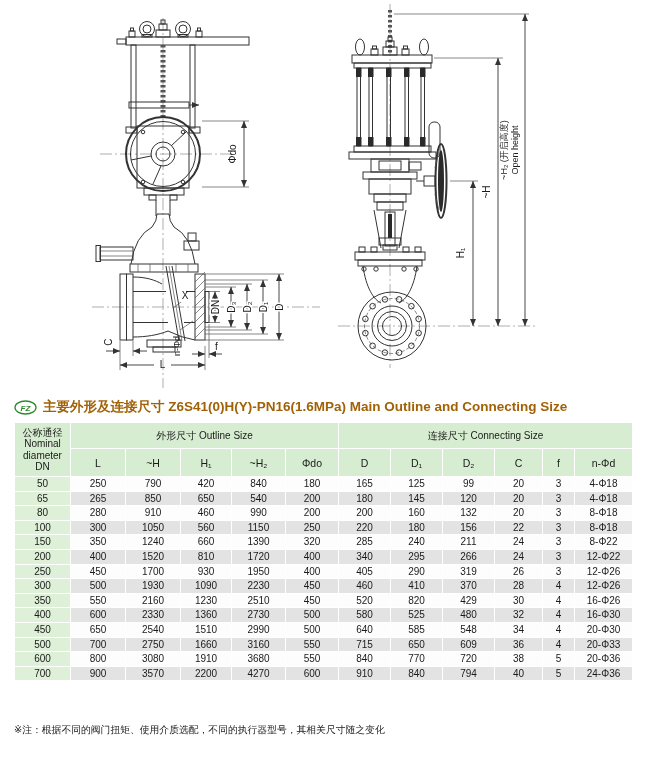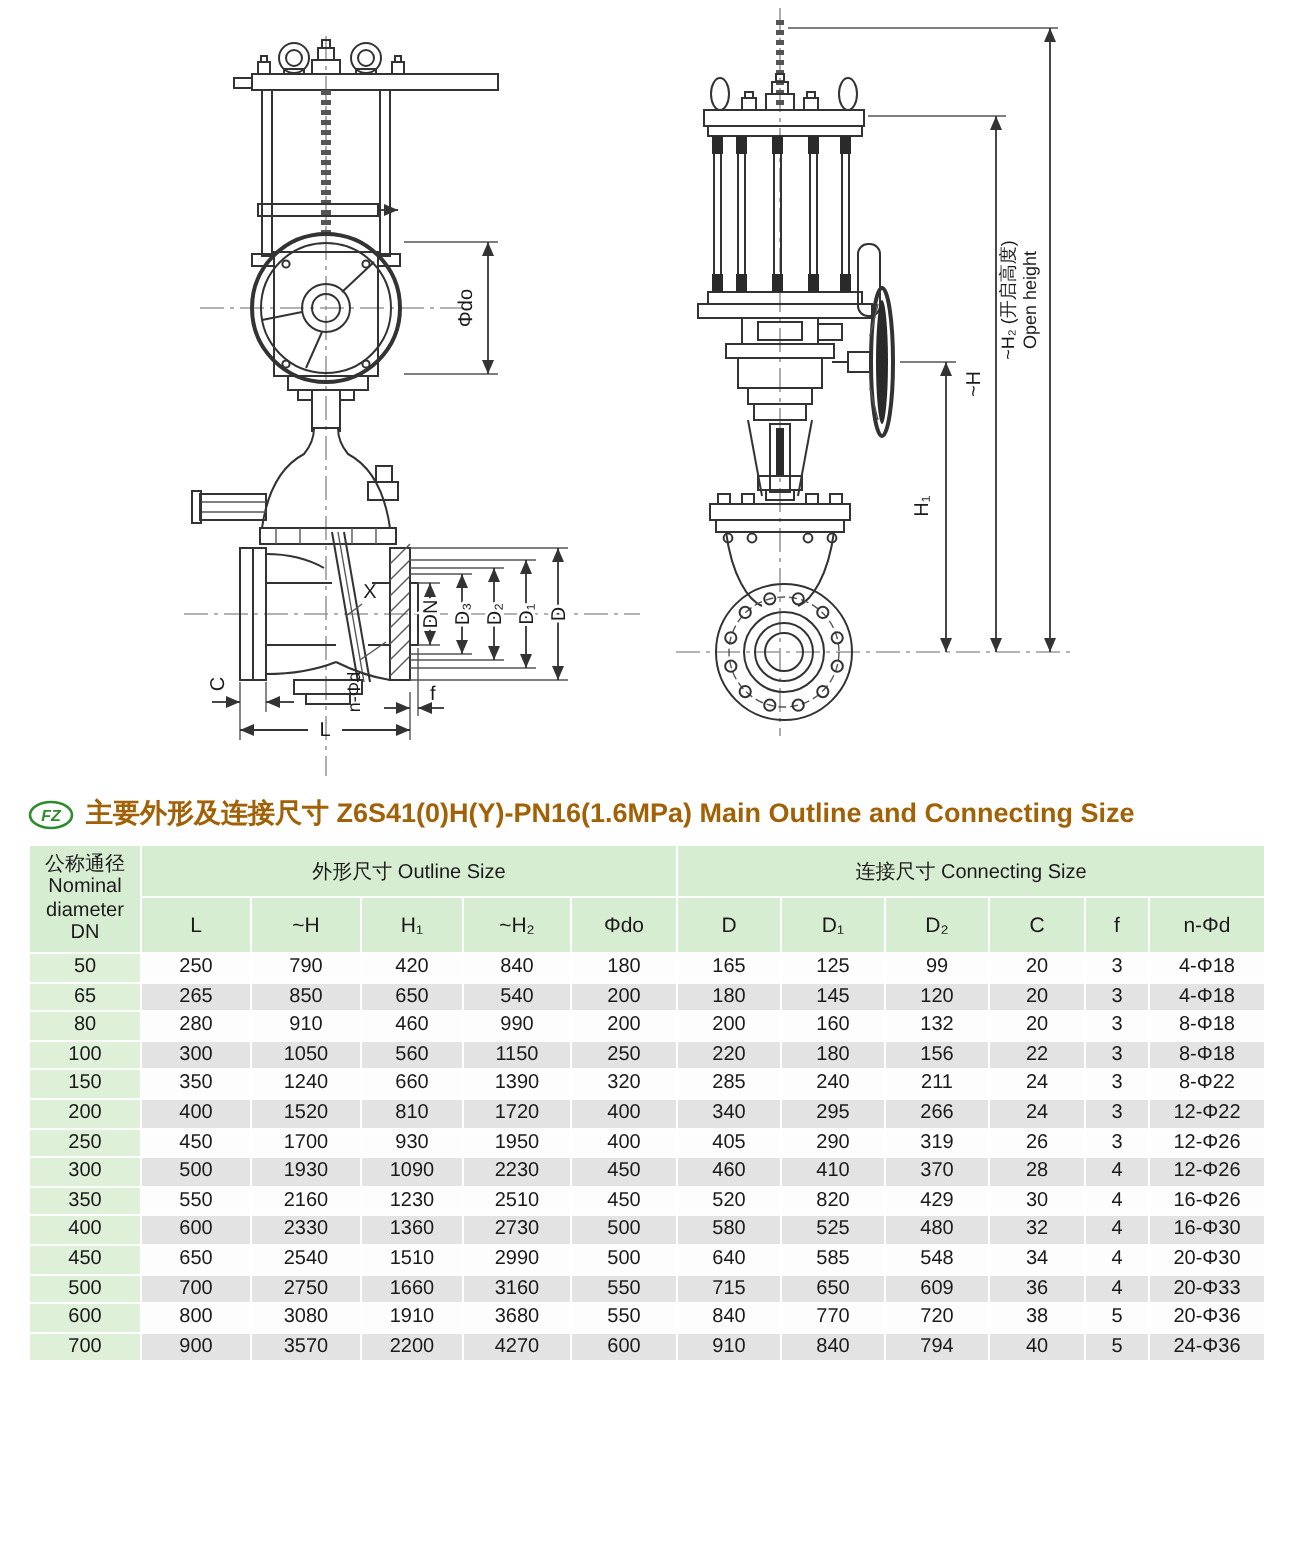--- a/index.html
+++ b/index.html
@@ -534,13 +534,14 @@
           <td>794</td>
           <td>40</td>
           <td>5</td>
           <td>24-Φ36</td>
         </tr>
       </tbody>
   </table>
 </div>
 
 <div class="notes">
+  <div class="note-cn">※注：根据不同的阀门扭矩、使用介质选配，不同的执行器型号，其相关尺寸随之变化</div>
 </div>
 
 </body></html>

